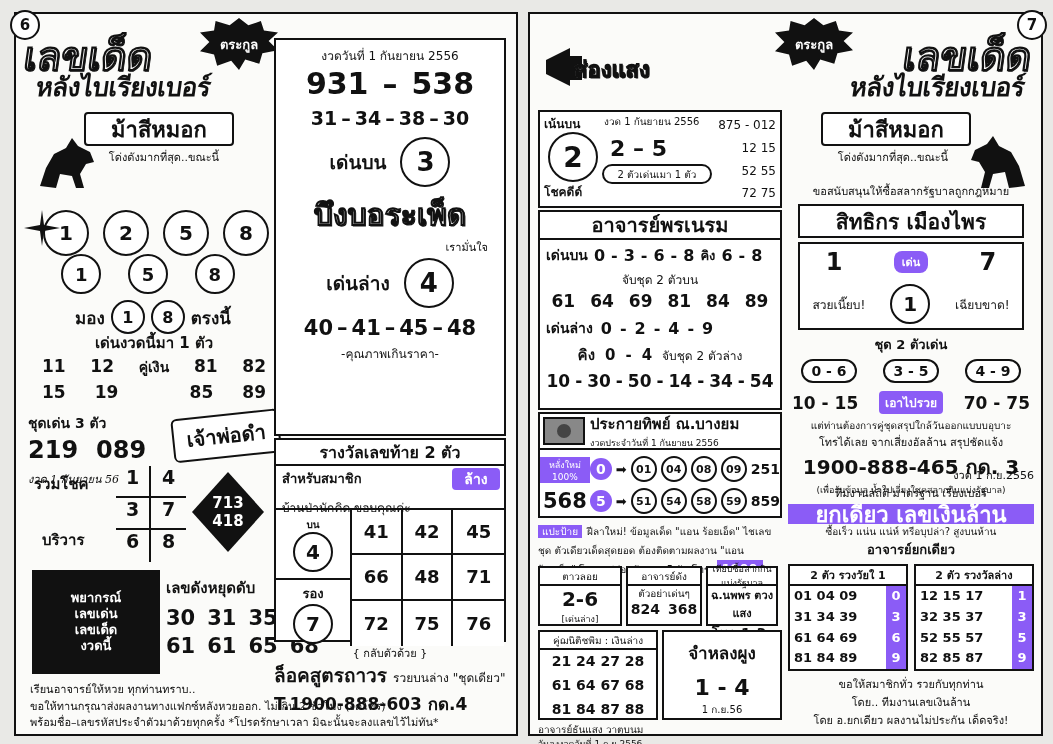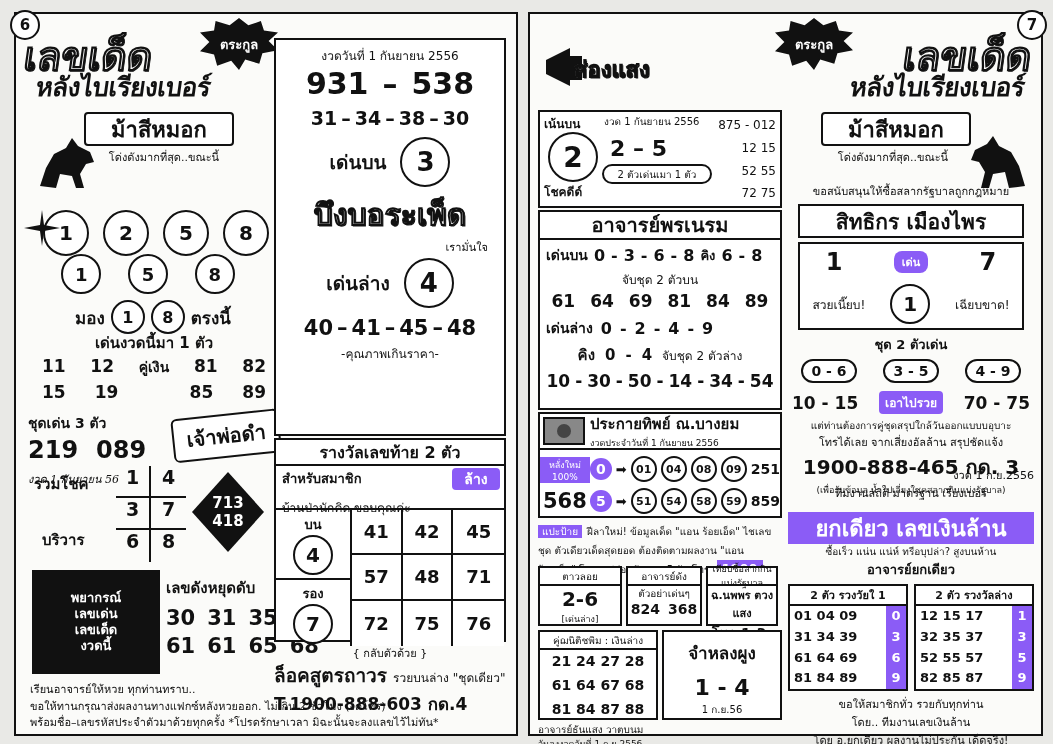--- a/index.html
+++ b/index.html
@@ -198,33 +198,33 @@
     <div class="box" style="left:258px;top:424px;width:232px;height:204px;">
       <div class="c b" style="height:24px;font-size:16px;border-bottom:2px solid #111;">รางวัลเลขท้าย 2 ตัว</div>
       <div style="position:relative;height:42px;border-bottom:2px solid #111;">
         <div style="position:absolute;left:6px;top:2px;font-size:13px;font-weight:bold;">สำหรับสมาชิก</div>
         <div style="position:absolute;left:6px;top:32px;font-size:12px;">บ้านป่านักคิด ขอบคุณค่ะ</div>
         <div class="dark c b" style="position:absolute;right:4px;top:2px;width:48px;height:22px;border-radius:4px;font-size:14px;">ล้าง</div>
       </div>
       <div style="display:flex;height:136px;">
         <div style="width:74px;border-right:2px solid #111;display:flex;flex-direction:column;">
           <div style="height:68px;border-bottom:2px solid #111;display:flex;flex-direction:column;align-items:center;justify-content:center;">
-            <span class="b" style="font-size:13px;">บน</span>
+            <span class="b" style="font-size:10px;">บน</span>
             <span class="circle" style="width:36px;height:36px;font-size:20px;">4</span>
           </div>
           <div style="height:66px;display:flex;flex-direction:column;align-items:center;justify-content:center;">
             <span class="b" style="font-size:13px;">รอง</span>
             <span class="circle" style="width:36px;height:36px;font-size:20px;">7</span>
           </div>
         </div>
         <div style="flex:1;display:grid;grid-template-columns:1fr 1fr 1fr;grid-template-rows:1fr 1fr 1fr;">
           <div class="cellbox" style="border-width:0 2px 2px 0;font-size:18px;">41</div>
           <div class="cellbox" style="border-width:0 2px 2px 0;font-size:18px;">42</div>
           <div class="cellbox" style="border-width:0 0 2px 0;font-size:18px;">45</div>
-          <div class="cellbox" style="border-width:0 2px 2px 0;font-size:18px;">57</div>
+          <div class="cellbox" style="border-width:0 2px 2px 0;font-size:18px;">66</div>
           <div class="cellbox" style="border-width:0 2px 2px 0;font-size:18px;">48</div>
           <div class="cellbox" style="border-width:0 0 2px 0;font-size:18px;">71</div>
           <div class="cellbox" style="border-width:0 2px 0 0;font-size:18px;">72</div>
           <div class="cellbox" style="border-width:0 2px 0 0;font-size:18px;">75</div>
           <div class="cellbox" style="border-width:0;font-size:18px;">76</div>
         </div>
       </div>
     </div>
     <div class="c" style="position:absolute;left:258px;top:630px;width:232px;font-size:11px;">{ กลับตัวด้วย }</div>
 
@@ -408,21 +408,21 @@
     </div>
     <div style="position:absolute;left:8px;top:506px;width:244px;">
       <span class="dark" style="font-size:10px;padding:1px 4px;">แปะป้าย</span>
       <span style="font-size:10px;line-height:1.35;">ฝีลาใหม่! ข้อมูลเด็ด "แอน ร้อยเอ็ด" ไชเลขชุด ตัวเดียวเด็ดสุดยอด ต้องติดตามผลงาน "แอน ร้อยเอ็ด" โทรสรุปก่อนวันออก 5 วัน โทร.</span>
       <span class="dark b" style="font-size:13px;padding:1px 4px;">1900-888-436</span>
     </div>
 
     <div style="position:absolute;left:258px;top:452px;width:246px;">
       <div style="text-align:right;font-size:11px;">งวด 1 ก.ย.2556</div>
       <div class="c" style="font-size:11px;">ทีมงานสถิติ มาตรฐาน เรียงเบอร์</div>
-      <div class="dark c b" style="height:32px;font-size:22px;margin-top:10px;">ยกเดียว เลขเงินล้าน</div>
+      <div class="dark c b" style="height:20px;font-size:22px;margin-top:2px;">ยกเดียว เลขเงินล้าน</div>
       <div class="c" style="font-size:10px;">ซื้อเร็ว แน่น แน่ห์  ทรีอบุปล่า? สูงบนห้าน</div>
       <div class="c b" style="font-size:13px;">อาจารย์ยกเดียว</div>
       <div style="display:flex;gap:6px;margin-top:4px;">
         <div class="box" style="position:relative;flex:1;">
           <div class="c b" style="font-size:11px;border-bottom:2px solid #111;height:18px;">2 ตัว รวงวัยใ 1</div>
           <div style="display:flex;">
             <div style="flex:1;font-size:13px;font-weight:bold;line-height:1.6;padding-left:4px;">
               <div>01 04 09</div>
               <div>31 34 39</div>
               <div>61 64 69</div>

